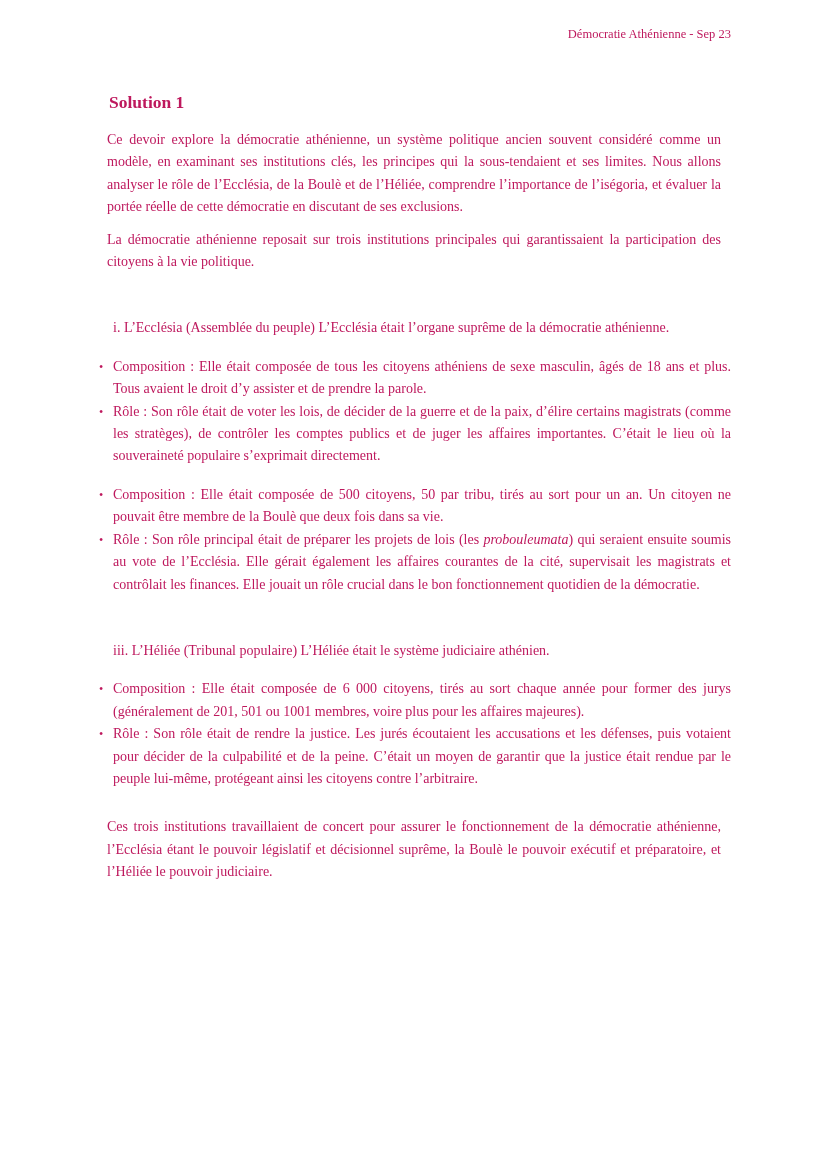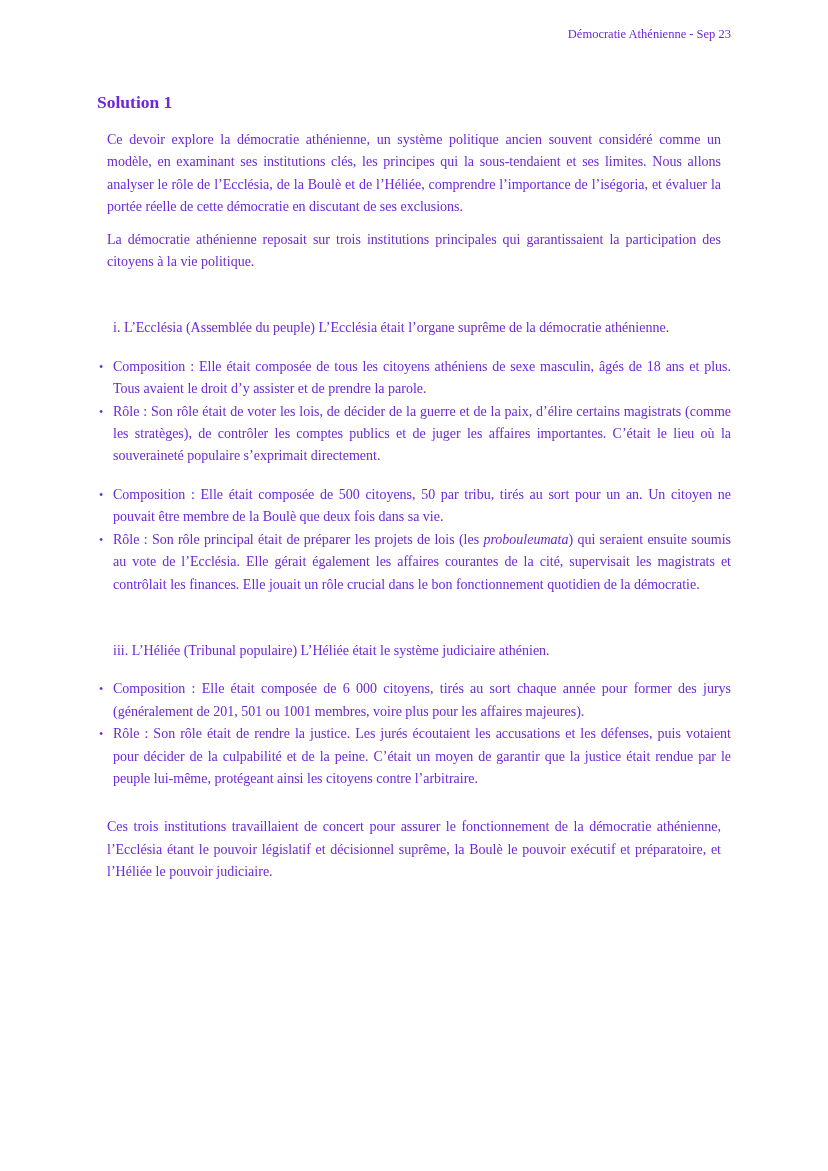--- a/index.html
+++ b/index.html
@@ -6,39 +6,39 @@
     margin: 0;
     padding: 0;
     background: #ffffff;
   }
   .page {
     position: relative;
     width: 828px;
     height: 963px;
     margin: 0 auto;
     background: #ffffff;
-    color: #6d28d9;
+    color: #be185d;
     font-family: "Liberation Serif", "DejaVu Serif", serif;
     font-size: 14px;
     line-height: 22.4px;
     box-sizing: border-box;
     padding: 0 97px;
     overflow: hidden;
   }
   .page-header {
     position: absolute;
     top: 26px;
     left: 97px;
     right: 97px;
     text-align: right;
     font-size: 12.5px;
     line-height: 16px;
   }
   .doc-title {
-    margin: 92px 0 0 0;
+    margin: 92px 0 0 12px;
     font-size: 17.5px;
     line-height: 21px;
     font-weight: bold;
   }
   .para {
     margin: 10px;
     text-align: justify;
   }
   .intro {
     margin-top: 16px;

